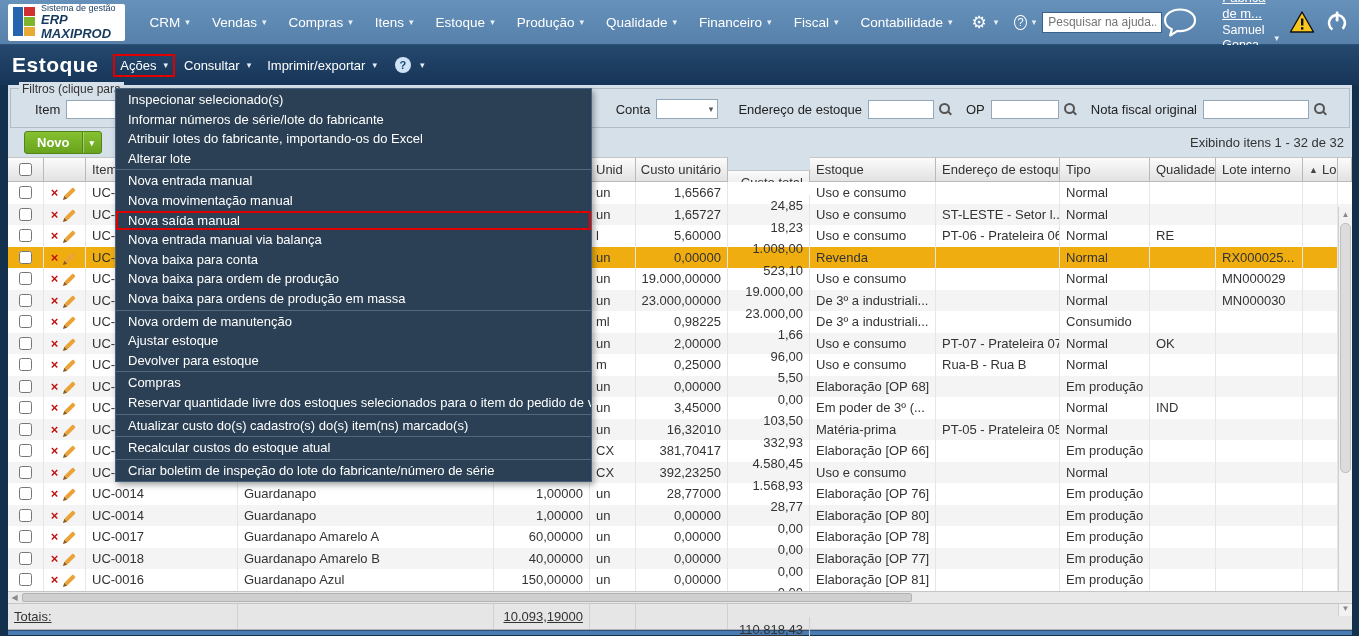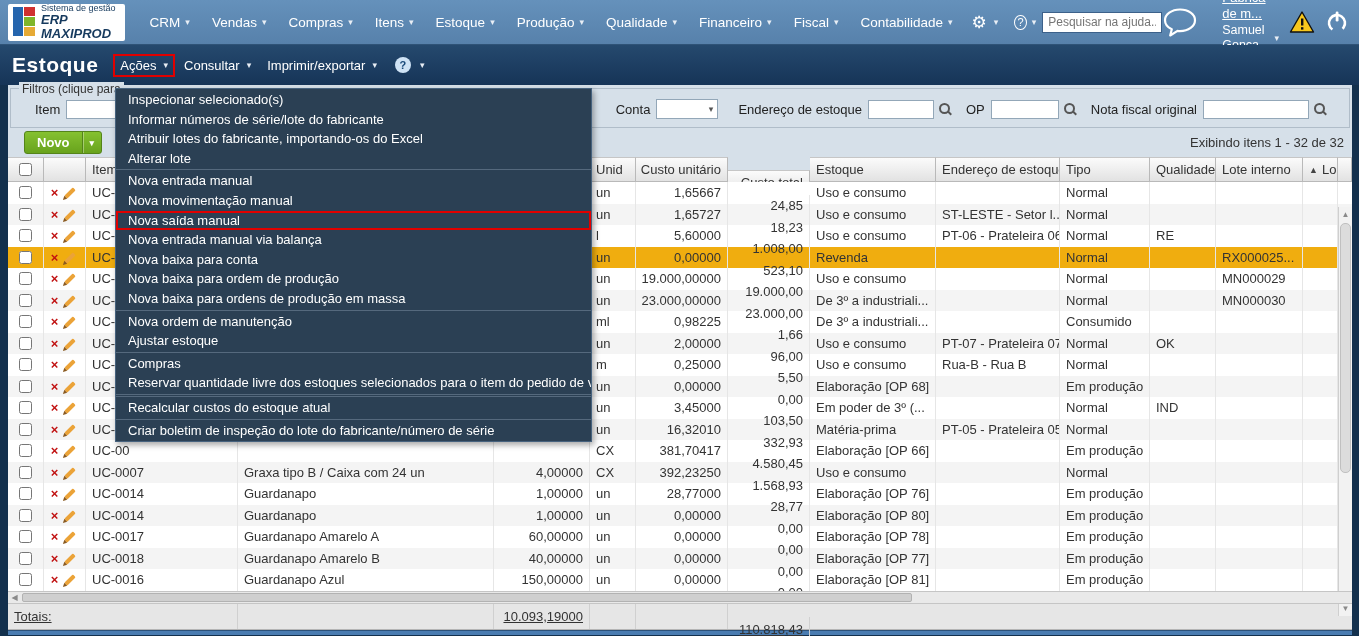--- a/index.html
+++ b/index.html
@@ -775,21 +775,23 @@
     <div class="menu-item">Nova entrada manual</div>
     <div class="menu-item">Nova movimentação manual</div>
     <div class="menu-item menu-item-hl">Nova saída manual</div>
     <div class="menu-item">Nova entrada manual via balança</div>
     <div class="menu-item">Nova baixa para conta</div>
     <div class="menu-item">Nova baixa para ordem de produção</div>
     <div class="menu-item">Nova baixa para ordens de produção em massa</div>
     <div class="menu-sep"></div>
     <div class="menu-item">Nova ordem de manutenção</div>
     <div class="menu-item">Ajustar estoque</div>
+    <div class="menu-item">Devolver para estoque</div>
     <div class="menu-sep"></div>
     <div class="menu-item">Compras</div>
     <div class="menu-item">Reservar quantidade livre dos estoques selecionados para o item do pedido de venda</div>
     <div class="menu-sep"></div>
+    <div class="menu-item">Atualizar custo do(s) cadastro(s) do(s) item(ns) marcado(s)</div>
     <div class="menu-sep"></div>
     <div class="menu-item">Recalcular custos do estoque atual</div>
     <div class="menu-sep"></div>
     <div class="menu-item">Criar boletim de inspeção do lote do fabricante/número de série</div>
   </div>
 
 </body></html>

